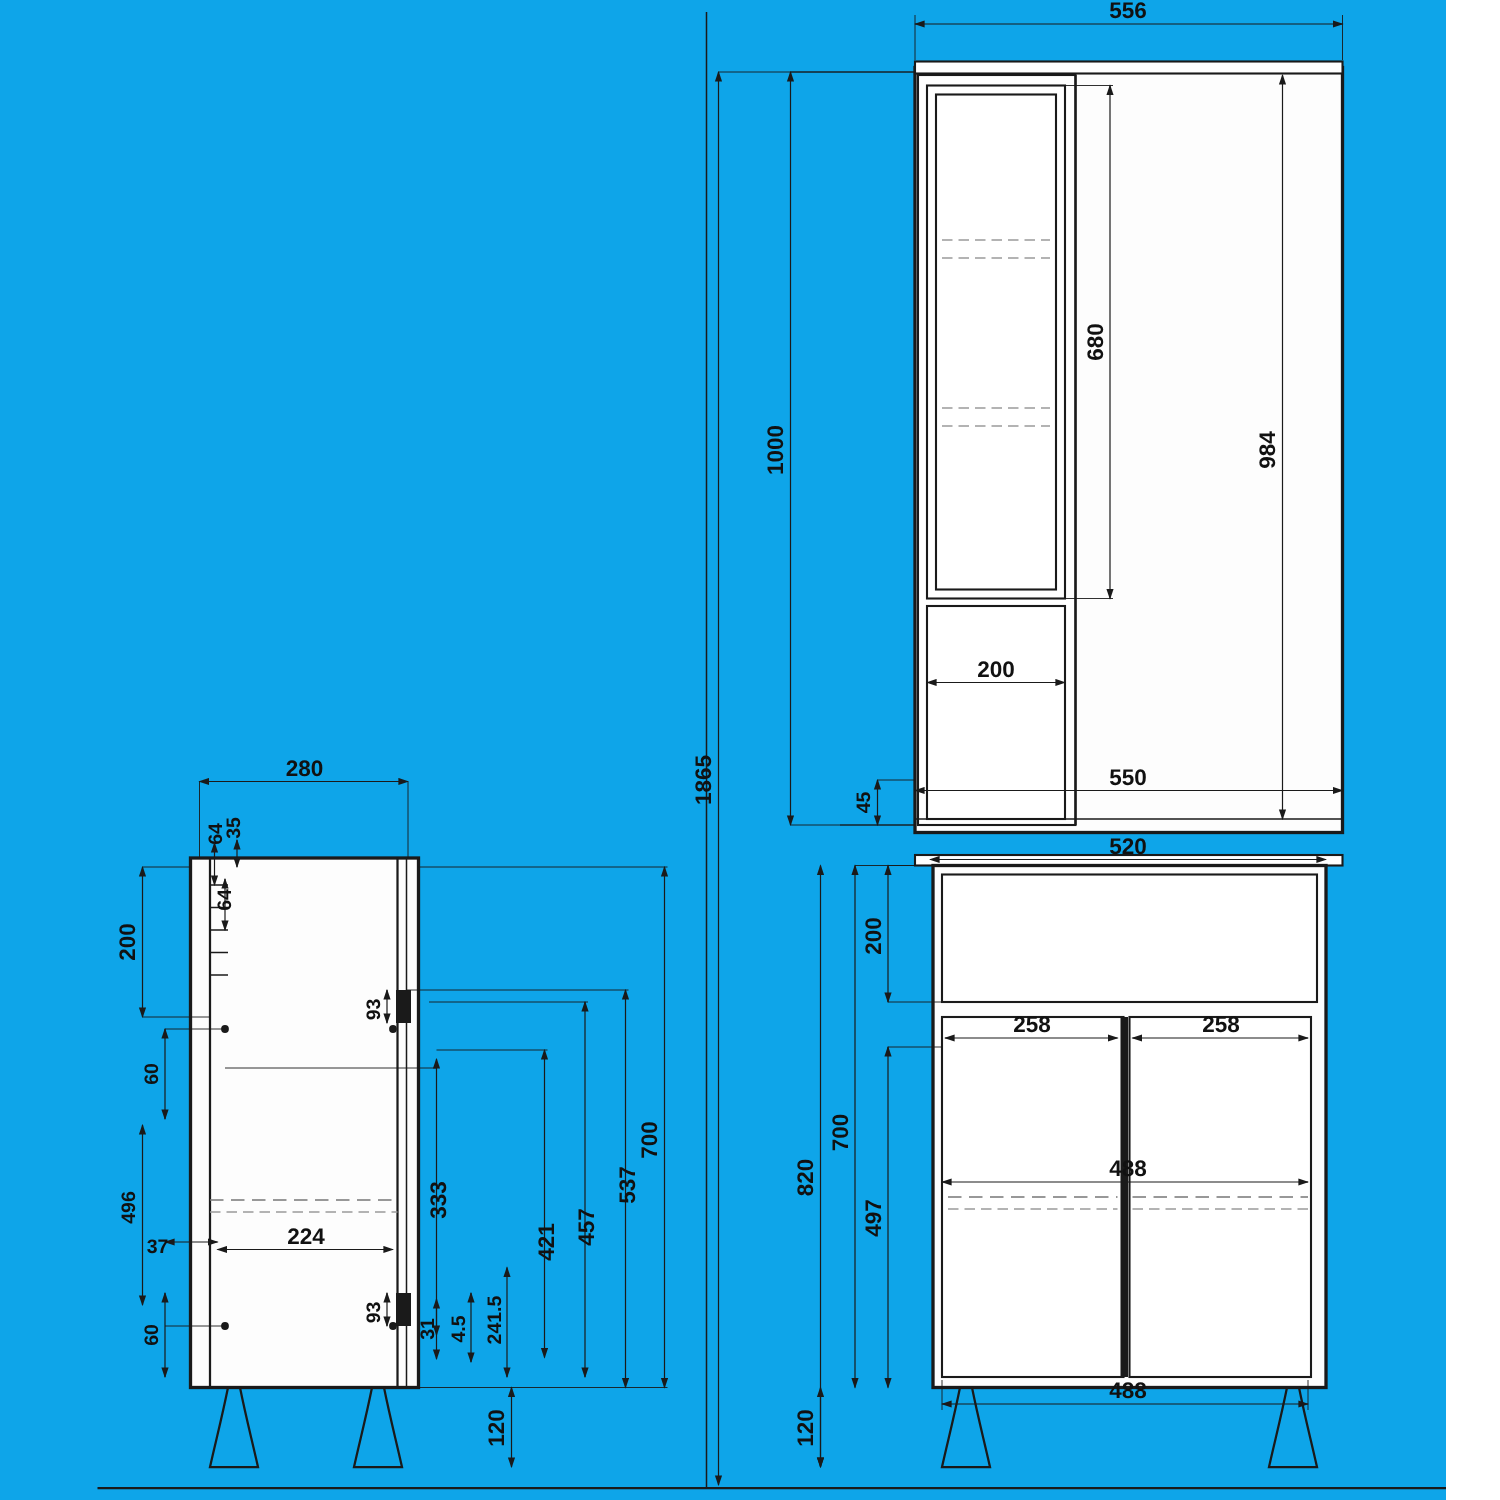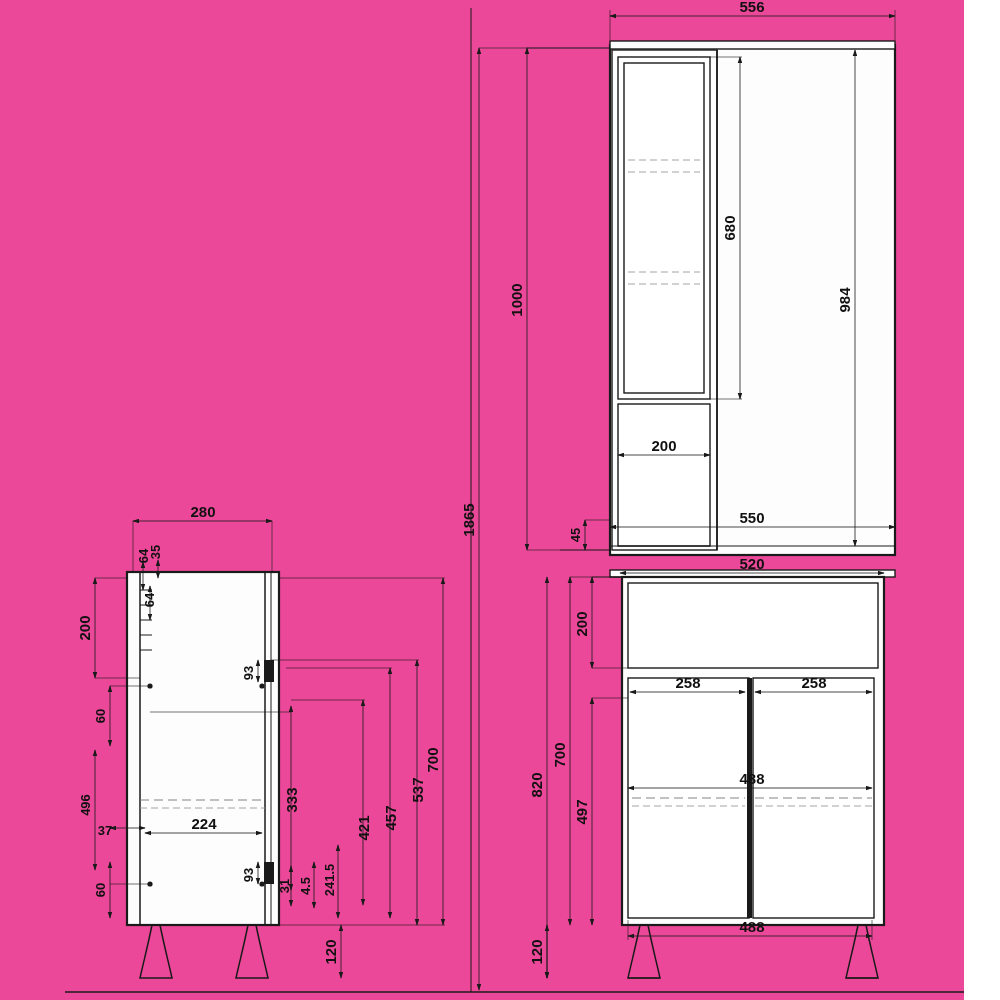--- a/index.html
+++ b/index.html
@@ -7,21 +7,21 @@
     padding: 0;
     background: #ffffff;
   }
   body {
     font-family: "Liberation Sans", sans-serif;
   }
   #stage {
     position: relative;
     width: 964px;
     height: 1000px;
-    background: #ec4899;
+    background: #0ea5e9;
     overflow: hidden;
   }
   svg#drawing {
     position: absolute;
     left: 0;
     top: 0;
     width: 1000px;
     height: 1000px;
   }
   .ln {

